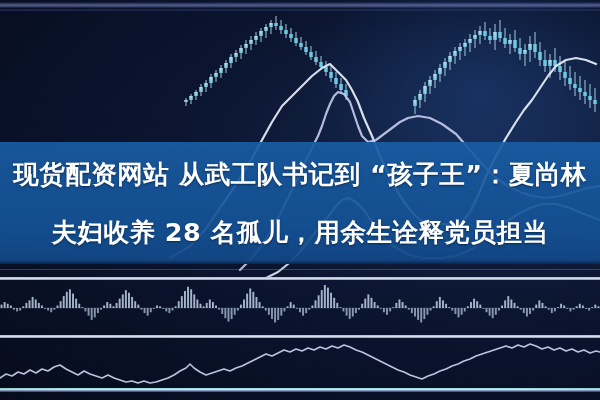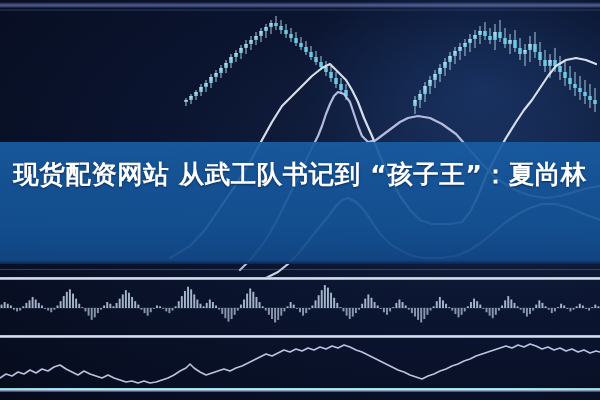--- a/index.html
+++ b/index.html
@@ -503,16 +503,17 @@
   <div class="panel" id="panel-line">
     <svg id="svg-line" viewBox="0 0 600 52" preserveAspectRatio="none">
         <polyline points="0,40 6,36 12,38 18,34 24,36 30,32 36,35 42,31 48,33 54,29 60,27 66,31 72,34 78,37 84,33 90,36 96,38 102,40 108,37 114,40 120,42 126,44 132,43 138,45 144,43 150,45 156,44 162,42 168,40 174,37 180,33 186,30 190,26 194,30 200,34 206,37 212,35 218,33 224,31 230,33 236,30 242,28 248,25 254,22 260,19 266,16 272,18 278,15 284,12 290,14 296,11 302,13 308,10 314,12 320,9 326,11 332,8 338,10 344,7 350,9 356,12 362,14 368,17 374,20 380,23 386,26 392,29 398,32 404,34 410,37 416,39 422,41 428,38 434,36 440,33 446,31 452,28 458,26 464,23 470,21 476,18 482,16 488,14 494,12 500,10 506,8 512,10 518,7 524,9 530,6 536,8 542,11 548,9 554,12 560,10 566,13 572,11 578,14 584,12 590,15 596,13 600,14" fill="none" stroke="#c6cbe8" stroke-width="1.6" stroke-opacity="0.95" stroke-linejoin="round" stroke-linecap="round"></polyline>
       </svg>
   </div>
 
   <div class="divider" id="divider-3"></div>
 
   <div id="title-band">
     <div class="title-line">现货配资网站 从武工队书记到 “孩子王”：夏尚林</div>
+    <div class="title-line">夫妇收养 28 名孤儿，用余生诠释党员担当</div>
   </div>
 
   <div class="vignette"></div>
 </div>
 
 </body></html>

